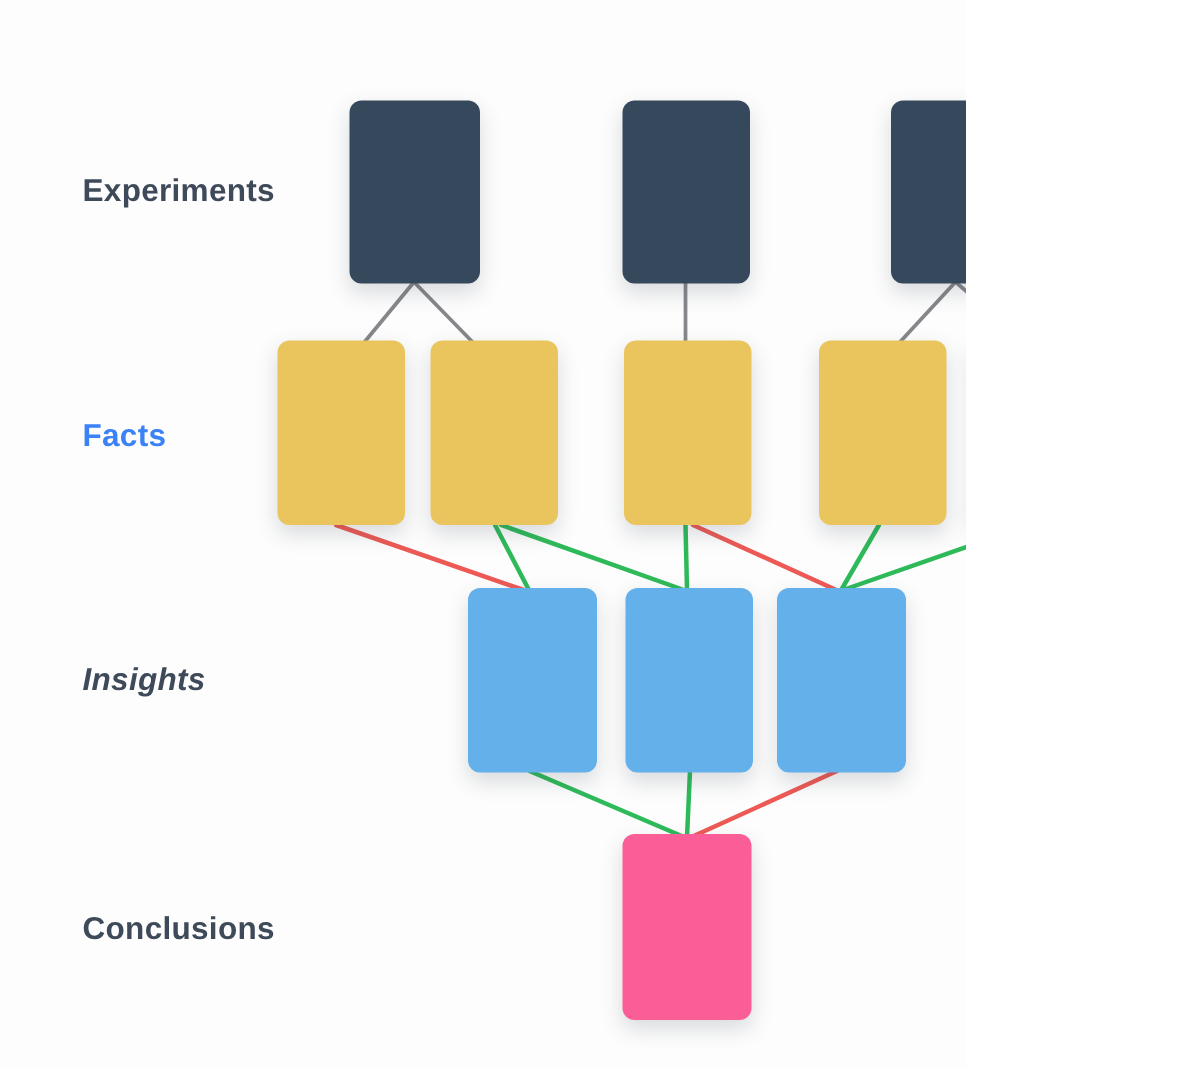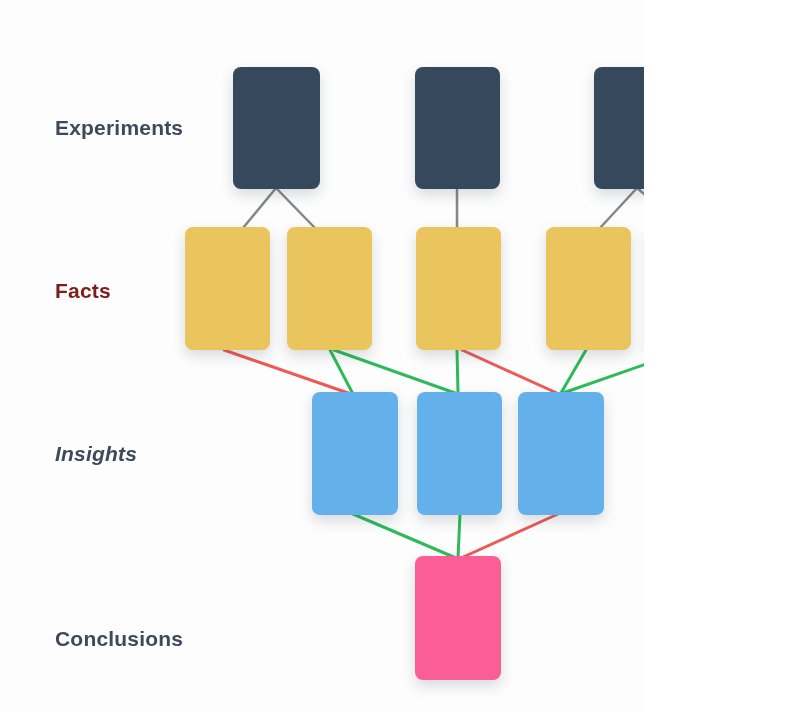--- a/index.html
+++ b/index.html
@@ -66,16 +66,16 @@
       <div class="node" style="left: 287px; top: 227px; width: 85px; height: 123px; background: rgb(234, 197, 94);"></div>
       <div class="node" style="left: 416px; top: 227px; width: 85px; height: 123px; background: rgb(234, 197, 94);"></div>
       <div class="node" style="left: 546px; top: 227px; width: 85px; height: 123px; background: rgb(234, 197, 94);"></div>
       <div class="node" style="left: 648px; top: 227px; width: 85px; height: 123px; background: rgb(234, 197, 94);"></div>
       <div class="node" style="left: 312px; top: 392px; width: 86px; height: 123px; background: rgb(100, 176, 234);"></div>
       <div class="node" style="left: 417px; top: 392px; width: 85px; height: 123px; background: rgb(100, 176, 234);"></div>
       <div class="node" style="left: 518px; top: 392px; width: 86px; height: 123px; background: rgb(100, 176, 234);"></div>
       <div class="node" style="left: 415px; top: 556px; width: 86px; height: 124px; background: rgb(251, 94, 150);"></div>
     </div>
   <div class="row-label" style="top: 116px; color: rgb(62, 74, 89);">Experiments</div>
-  <div class="row-label" style="top: 279px; color: #7f1d1d;">Facts</div>
+  <div class="row-label" style="top: 279px; color: #3b82f6;">Facts</div>
   <div class="row-label" style="top: 442px; color: rgb(62, 74, 89); font-style: italic;">Insights</div>
-  <div class="row-label" style="top: 608px; color: rgb(62, 74, 89); margin-top: 19px;">Conclusions</div>
+  <div class="row-label" style="top: 608px; color: rgb(62, 74, 89);">Conclusions</div>
 </div>
 
 </body></html>

